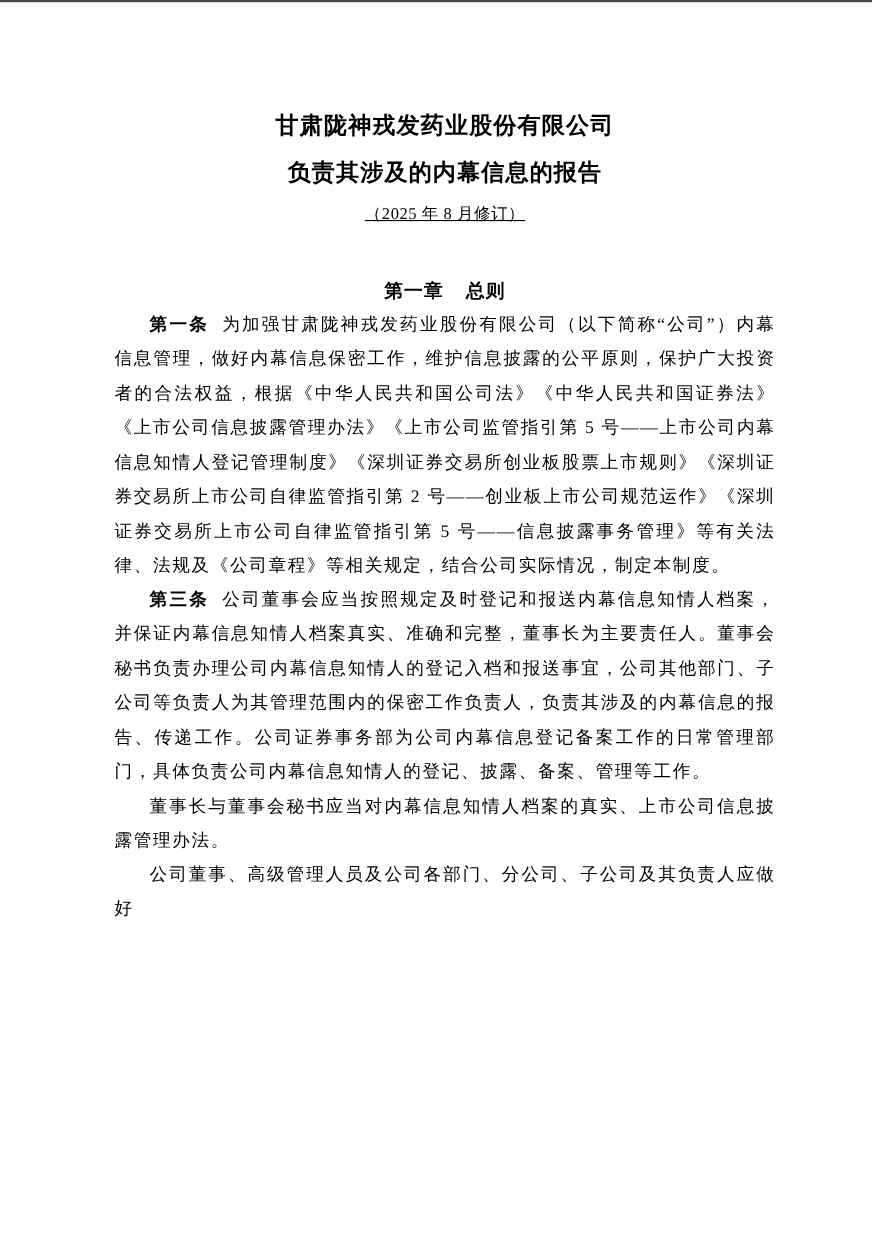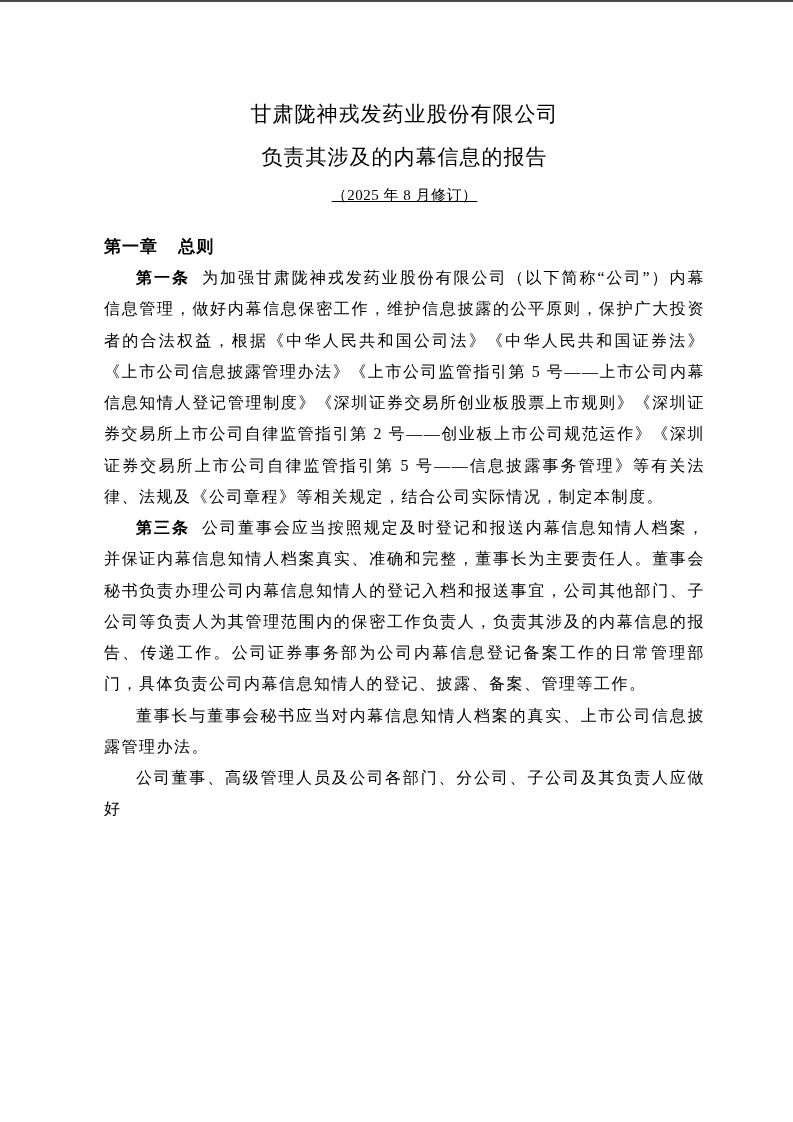--- a/index.html
+++ b/index.html
@@ -26,38 +26,39 @@
   }
   .doc {
     position: absolute;
     left: 104px;
     top: 0;
     width: 601px;
     padding-top: 101px;
   }
   .title {
     text-align: center;
-    font-weight: normal;
+    font-weight: bold;
     font-size: 21px;
     line-height: 27px;
     letter-spacing: 1px;
   }
   .title--sub {
     margin-top: 16px;
   }
   .revision-date {
     margin-top: 14px;
     text-align: center;
     font-size: 15px;
     line-height: 20px;
     letter-spacing: 0.5px;
     text-decoration: underline;
   }
   .chapter {
-    margin-top: 26px;
+    margin-top: 44px;
+    text-align: center;
     font-weight: bold;
     font-size: 17px;
     line-height: 31px;
     letter-spacing: 1px;
   }
   .chapter-title {
     margin-left: 15px;
   }
   .body-text {
     font-size: 16px;

